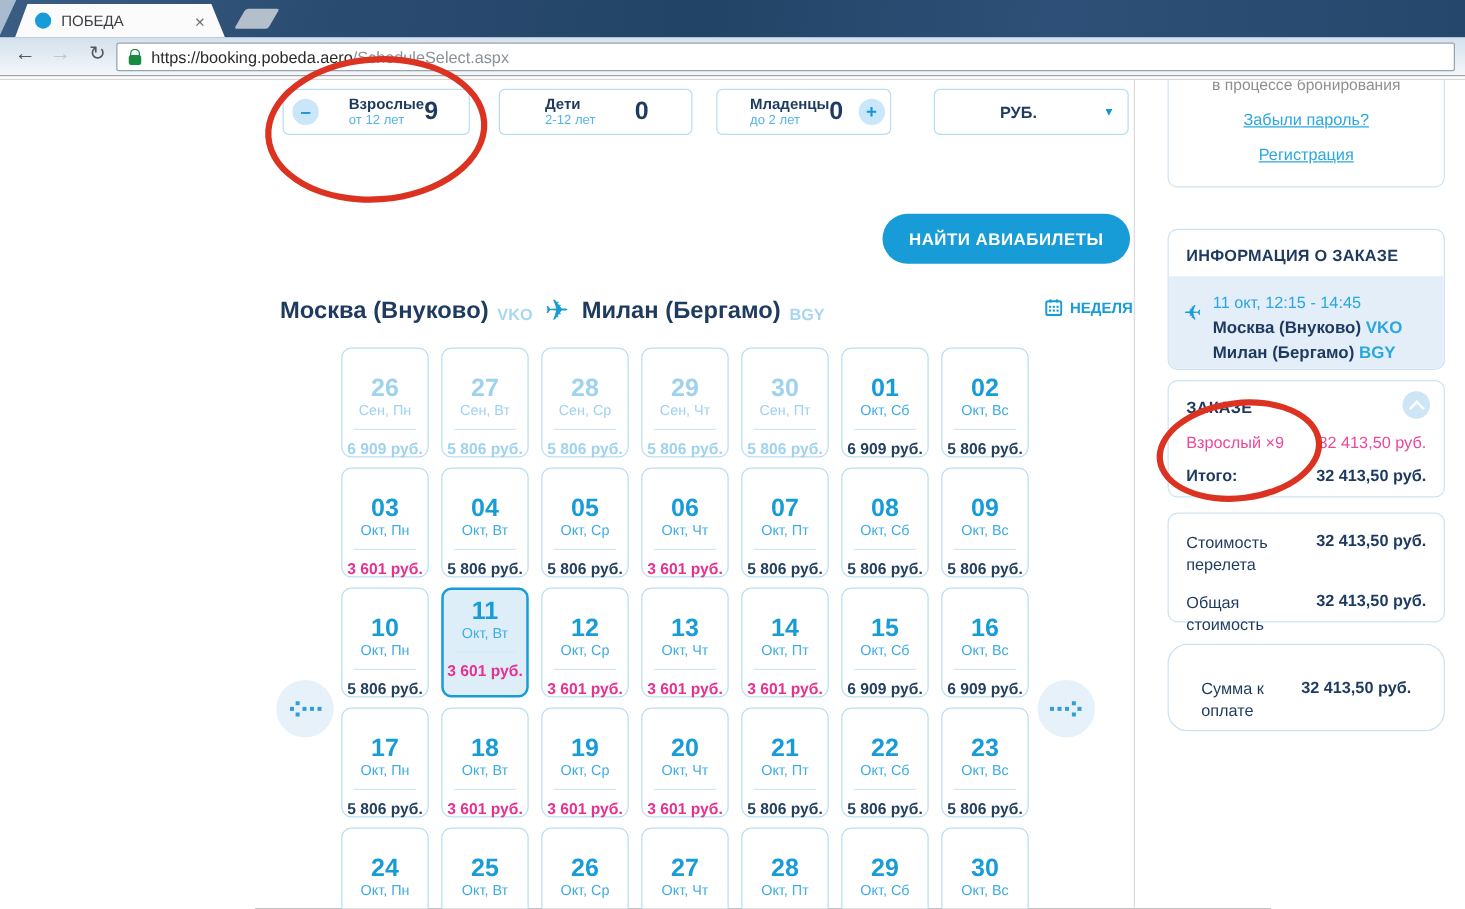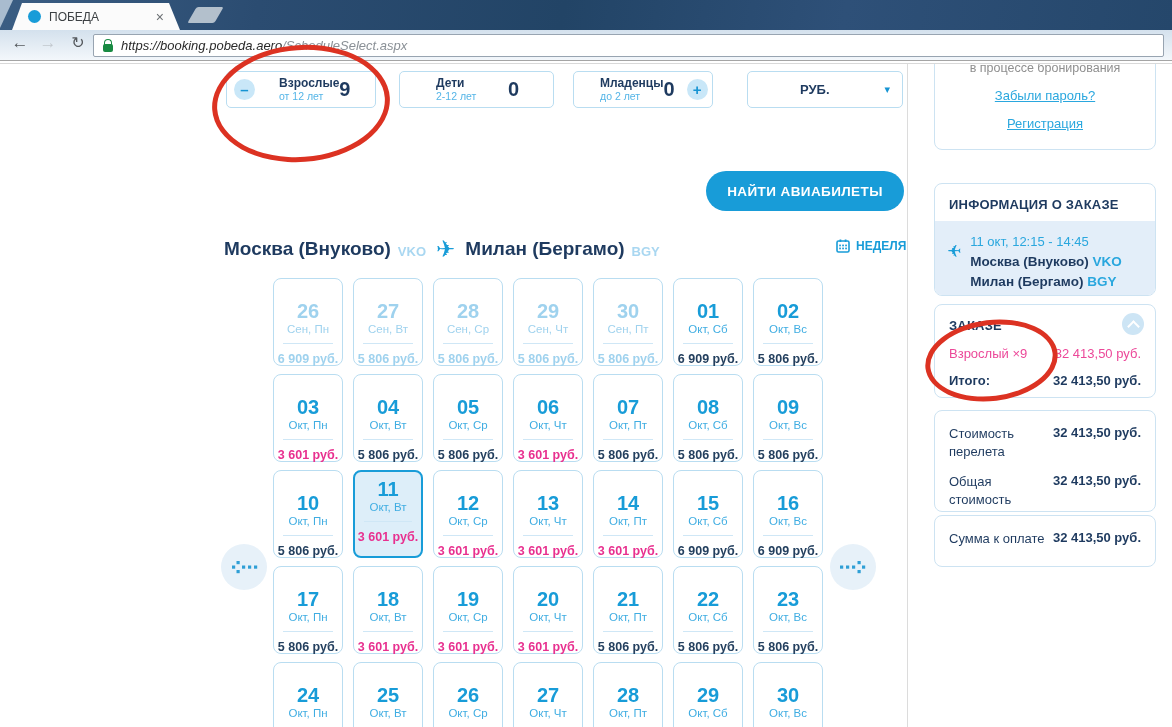--- a/index.html
+++ b/index.html
@@ -22,21 +22,21 @@
     background:linear-gradient(#d4e1ed,#f3f7fb);}
   .navbtn{position:absolute;top:33px;font-size:17px;z-index:11;width:24px;text-align:center;cursor:pointer;}
   #btn-back{left:8px;color:#55595d;}
   #btn-fwd{left:36px;color:#c2c8ce;}
   #btn-reload{left:66px;color:#55595d;font-size:16px;}
   .omnibox{position:absolute;left:93px;top:34px;right:8px;height:23px;background:#fff;z-index:11;
     border:1px solid #98a4b1;border-radius:2px;display:flex;align-items:center;padding:0 9px;box-sizing:border-box;}
   .lock{width:10px;height:8px;background:#188a42;border-radius:2px;position:relative;margin-right:8px;margin-top:4px;flex:0 0 auto;}
   .lock::before{content:'';position:absolute;left:1px;top:-5px;width:6px;height:6px;
     border:1.6px solid #188a42;border-bottom:none;border-radius:4px 4px 0 0;}
-  .url{font-size:13px;white-space:nowrap;font-style:italic;}
+  .url{font-size:13px;white-space:nowrap;}
   .url .dom{color:#2b2b2b;}
   .url .path{color:#8a9096;}
   .chromeline{position:absolute;left:0;top:60px;right:0;height:4px;background:#fff;z-index:10;
     border-top:1px solid #a5a5a5;border-bottom:1px solid #d9d9d9;box-sizing:border-box;}
   .vline{position:absolute;left:907px;top:64px;bottom:0;width:1px;background:#dcdcdc;}
   
   .pbox{position:absolute;top:71px;height:37px;border:1px solid #b9ddf1;border-radius:5px;background:#fff;
     box-sizing:border-box;display:flex;align-items:center;cursor:pointer;}
   #pb1{left:226px;width:150px;} #pb2{left:399px;width:155px;} #pb3{left:573px;width:140px;} #pb4{left:747px;width:156px;}
   .stepbtn{width:21px;height:21px;border-radius:50%;background:#c9e7f8;color:#1694d3;font-weight:bold;
@@ -81,22 +81,22 @@
   .c2time{color:#2aa7de;}
   .c2city{font-weight:bold;color:#1e3a5f;font-size:13.5px;}
   .c2code{color:#2aa7de;font-weight:bold;}
   #card-flight{top:304px;height:94px;padding:13px 14px;}
   .c3title{font-weight:bold;font-size:13px;color:#1e3a5f;letter-spacing:.2px;}
   .chevbtn{position:absolute;right:11px;top:8px;width:22px;height:22px;border-radius:50%;background:#cde5f5;cursor:pointer;}
   .chevbtn i{position:absolute;left:7px;top:9px;width:7px;height:7px;border-left:2px solid #fff;border-top:2px solid #fff;transform:rotate(45deg);}
   .srow{display:flex;justify-content:space-between;align-items:flex-start;}
   .srow.blue{color:#ec4899;font-size:13px;margin-top:13px;}
   .srow.bold{color:#1e3a5f;font-weight:bold;font-size:13px;margin-top:12px;}
-  #card-costs{top:410px;height:102px;padding:14px;}
-  #card-pay{top:515px;height:52px;padding:14px;}
+  #card-costs{top:410px;height:88px;padding:14px;}
+  #card-pay{top:515px;height:70px;padding:26px;border-radius:16px;}
   .crow{display:flex;justify-content:space-between;align-items:flex-start;margin-bottom:13px;}
   .clabel{width:100px;font-size:13px;color:#1e3a5f;line-height:1.35;}
   .cval{font-size:13px;font-weight:bold;color:#1e3a5f;white-space:nowrap;}
   
   .rcirc{position:absolute;border:5px solid #dc3222;border-radius:50%;z-index:50;pointer-events:none;}
   #circle1{left:212px;top:45px;width:168px;height:107px;transform:rotate(-4deg);}
   #circle2{left:925px;top:320px;width:123px;height:71px;transform:rotate(-7deg);}
   svg{display:block;}
 </style>
 </head>

